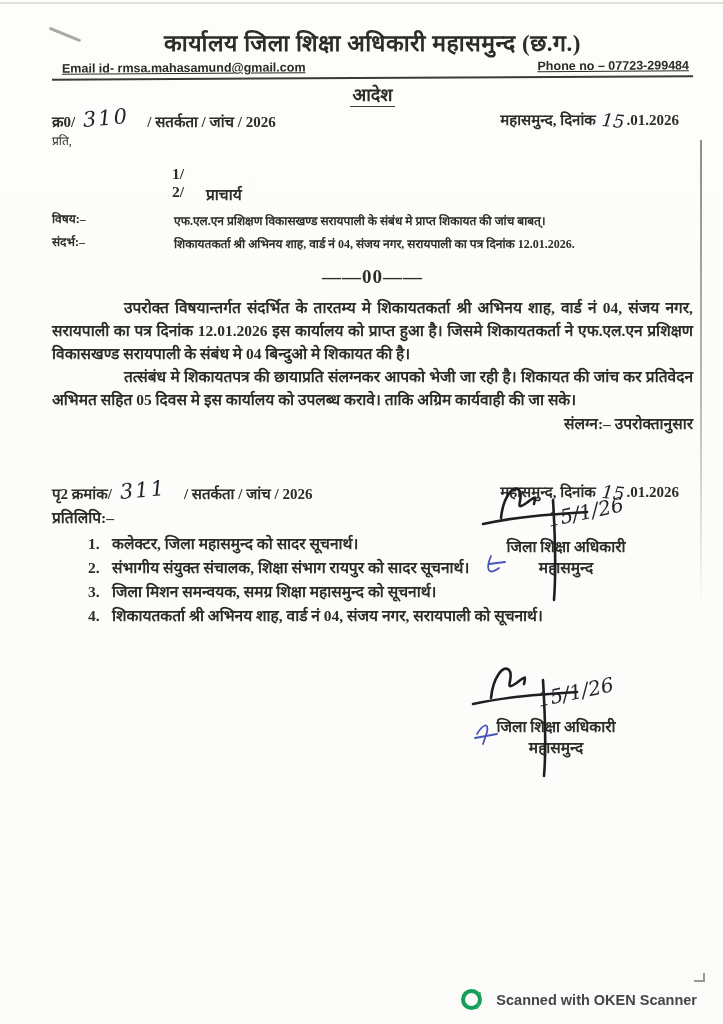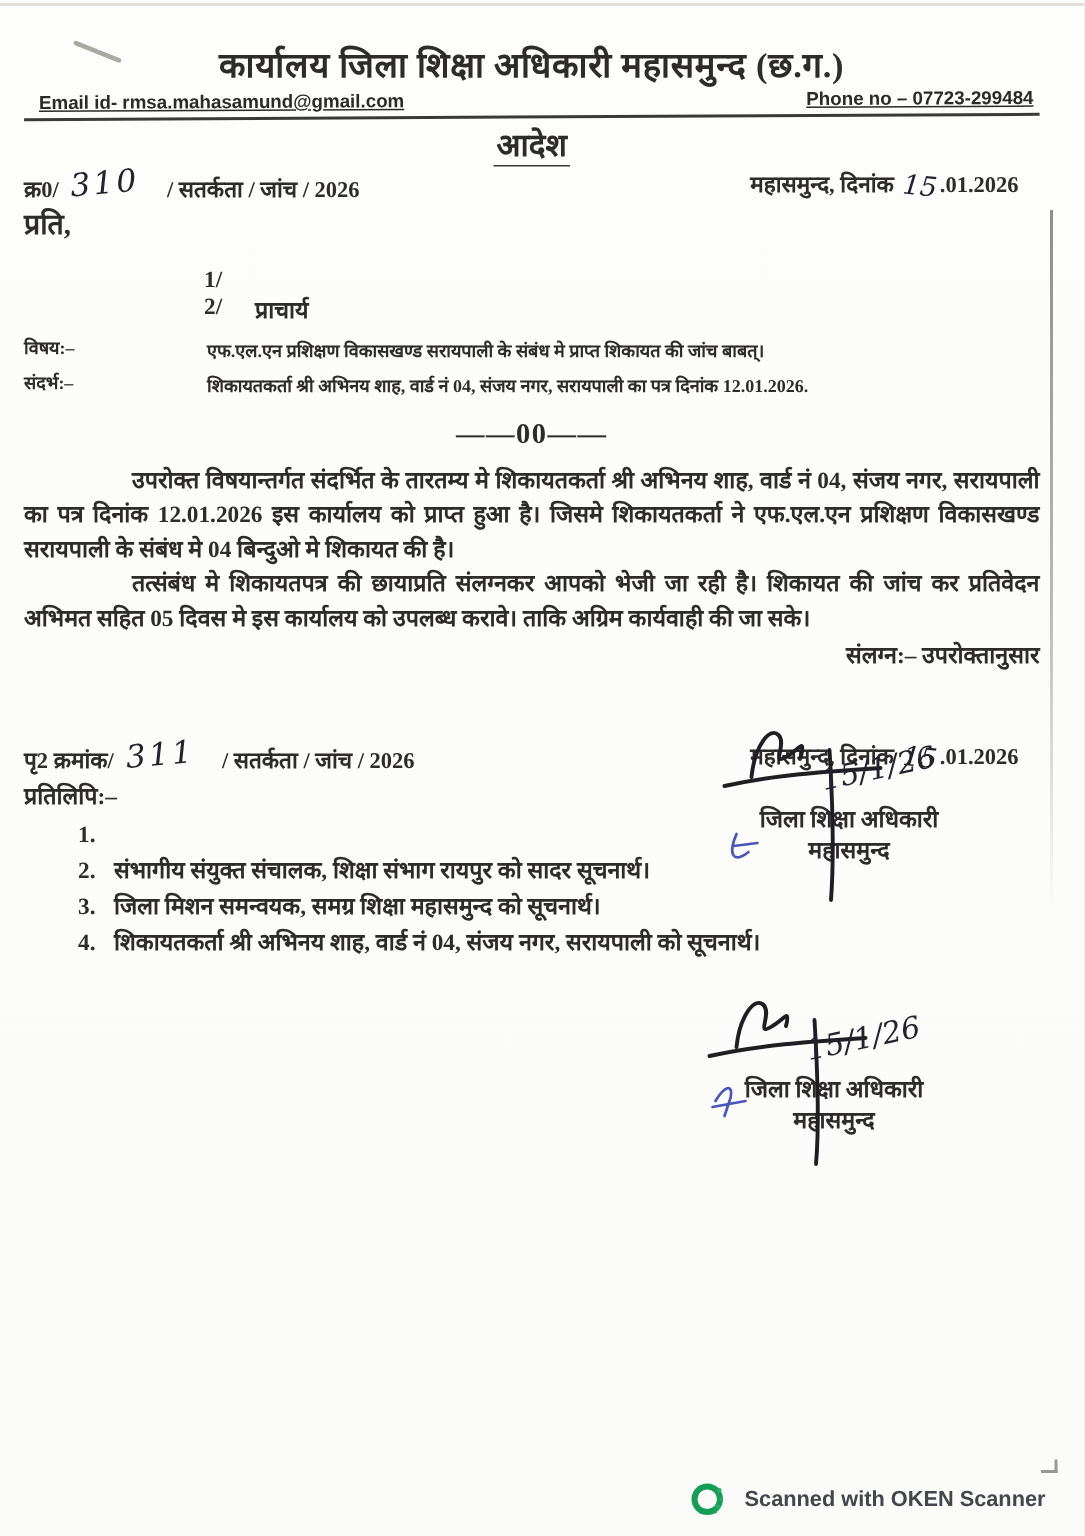--- a/index.html
+++ b/index.html
@@ -5,42 +5,42 @@
   html,body{margin:0;padding:0;background:#e8e8e6;}
   .page{
     position:relative;
     width:723px;height:1024px;
     margin:0 auto;
     background:linear-gradient(180deg,#fdfdfb 0%,#fcfcfa 60%,#fbfbf9 100%);
     font-family:"Liberation Serif","DejaVu Sans",serif;
     color:#2e2c29;
     overflow:hidden;
     box-sizing:border-box;
-    padding:26px 30px 0 16px;
+    padding:26px 30px 0 52px;
   }
   
   .artifact-top-line{position:absolute;top:2px;left:0;width:100%;height:2px;background:#e3e0da;}
   .artifact-corner-mark{position:absolute;top:33px;left:48px;width:34px;height:3px;background:#a9a8a2;transform:rotate(22deg);border-radius:2px;}
   .artifact-right-line{position:absolute;top:140px;right:21px;width:2px;height:470px;background:linear-gradient(180deg,#8e8d89 0%,#b9b8b4 55%,rgba(185,184,180,0) 100%);}
   .artifact-footer-mark{position:absolute;right:18px;bottom:42px;width:9px;height:7px;border-right:2px solid #555;border-bottom:2px solid #555;opacity:.6;}
 
   .doc-title{text-align:center;font-size:23px;font-weight:700;letter-spacing:.5px;margin:0 0 2px 0;}
   .contact-row{
     display:flex;justify-content:space-between;align-items:flex-end;
     font-family:"Liberation Sans",sans-serif;font-size:12.5px;font-weight:700;color:#2a2a28;
     border-bottom:2.5px solid #3b3a36;padding:0 4px 3px 10px;transform:rotate(-.3deg);
   }
   .contact-row span{text-decoration:underline;}
-  .order-heading{text-align:center;font-size:21px;font-weight:700;margin-top:3px;}
+  .order-heading{text-align:center;font-size:18px;font-weight:700;margin-top:3px;}
   .order-heading span{border-bottom:1.5px solid #3b3a36;padding:0 2px 1px;}
 
   .ref-row{display:flex;justify-content:space-between;margin-top:2px;font-size:15px;font-weight:600;}
   .ref-left{white-space:nowrap;}
   .ref-right{white-space:nowrap;padding-right:14px;}
-  .to-label{font-size:19px;font-weight:700;margin-top:0;}
+  .to-label{font-size:12px;font-weight:400;margin-top:0;}
 
   .hand{font-family:"DejaVu Serif",serif;font-style:italic;color:#23232d;}
   .hand-num{display:inline-block;font-size:21px;font-weight:500;letter-spacing:2px;transform:rotate(-5deg) translateY(-2px);margin:0 18px 0 8px;}
   .hand-day{display:inline-block;font-size:18px;font-weight:500;transform:rotate(6deg) translateY(2px);margin:0 2px;}
 
   .addressees{margin:16px 0 0 120px;font-size:15.5px;font-weight:600;}
   .addressee{display:flex;}
   .addressee .idx{width:34px;}
   .addressee .lines div{line-height:23px;}
 
@@ -166,20 +166,21 @@
     <span class="ref-right">
       <span>महासमुन्द, दिनांक</span> <span class="hand hand-day">15</span><span>.01.2026</span>
     </span>
   </div>
 
   <div class="copies-label">प्रतिलिपि:–</div>
 
   <div class="copies">
     <div class="copy-item">
       <span class="num">1.</span>
+        <span>कलेक्टर, जिला महासमुन्द को सादर सूचनार्थ।</span>
     </div>
     <div class="copy-item">
       <span class="num">2.</span>
         <span>संभागीय संयुक्त संचालक, शिक्षा संभाग रायपुर को सादर सूचनार्थ।</span>
     </div>
     <div class="copy-item">
       <span class="num">3.</span>
         <span>जिला मिशन समन्वयक, समग्र शिक्षा महासमुन्द को सूचनार्थ।</span>
     </div>
     <div class="copy-item">

